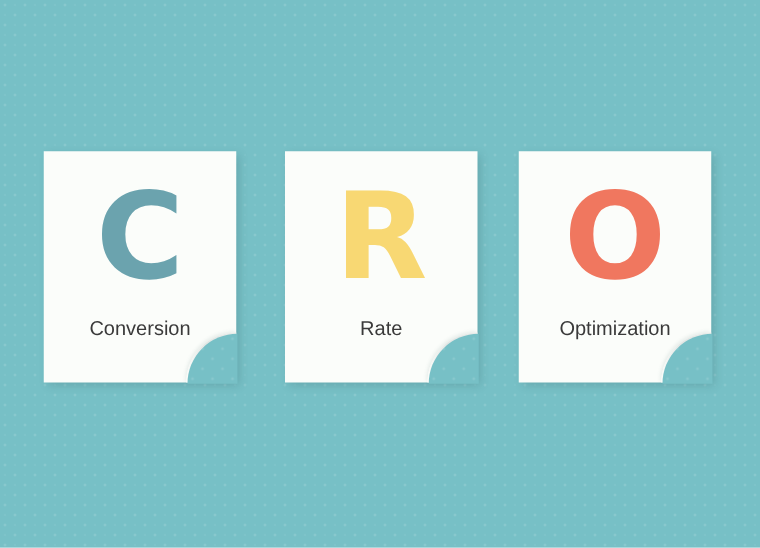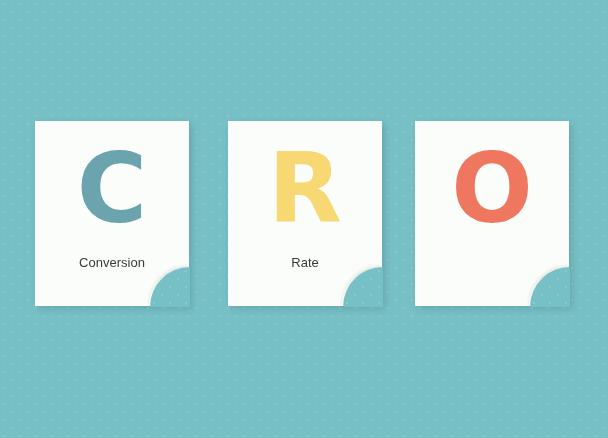--- a/index.html
+++ b/index.html
@@ -104,21 +104,21 @@
     letter-spacing: 0px;
     margin-top: 20px;
     user-select: none;
   }
   .letter-c { color: #6ba3ae; }
   .letter-r { color: #f8d873; }
   .letter-o { color: #f0775f; }
 
   .label {
     font-family: "Liberation Sans", sans-serif;
-    font-size: 13px;
+    font-size: 16px;
     font-weight: 400;
     color: #3a3a3a;
     margin-top: 18px;
     white-space: nowrap;
   }
 </style>
 </head>
 <body>
 
 <div id="stage">
@@ -141,19 +141,20 @@
         <div class="letter letter-r">R</div>
         <div class="label">Rate</div>
       </div>
       <div class="corner-curl"></div>
       <div class="corner-cut"></div>
     </div>
 
     <div class="card card-3">
       <div class="card-inner">
         <div class="letter letter-o">O</div>
+        <div class="label">Optimization</div>
       </div>
       <div class="corner-curl"></div>
       <div class="corner-cut"></div>
     </div>
 
   </div>
 </div>
 
 </body></html>

